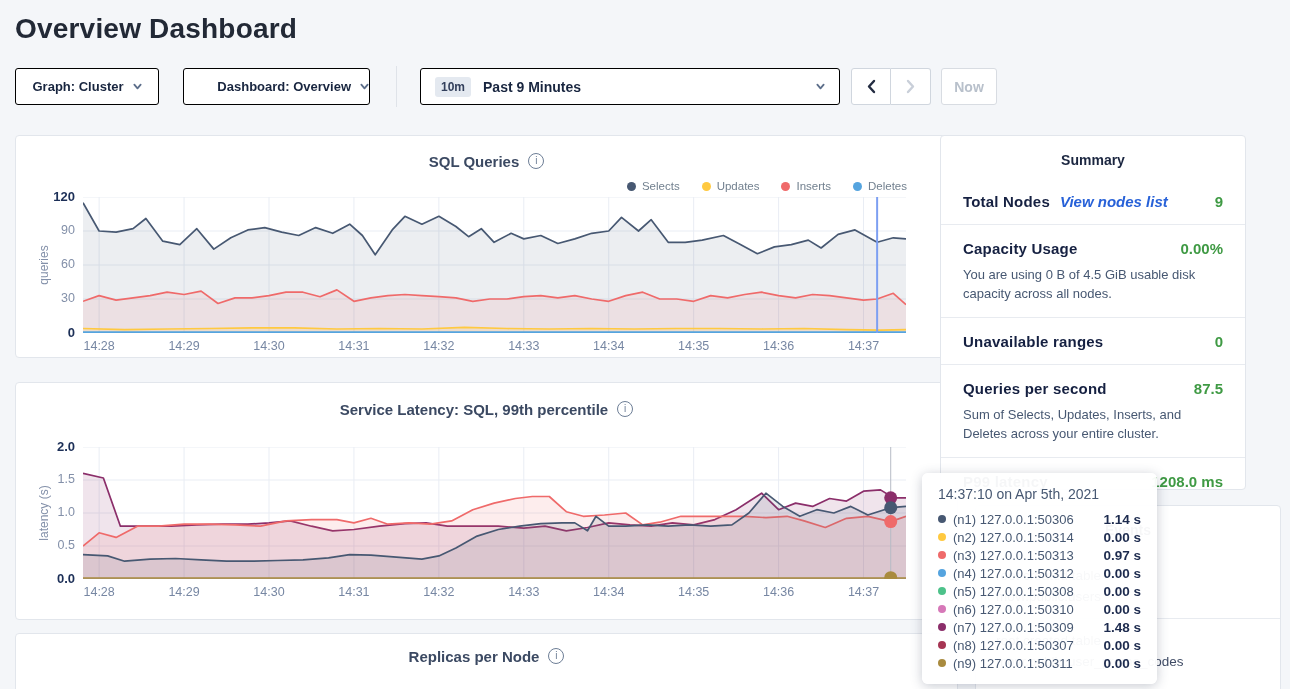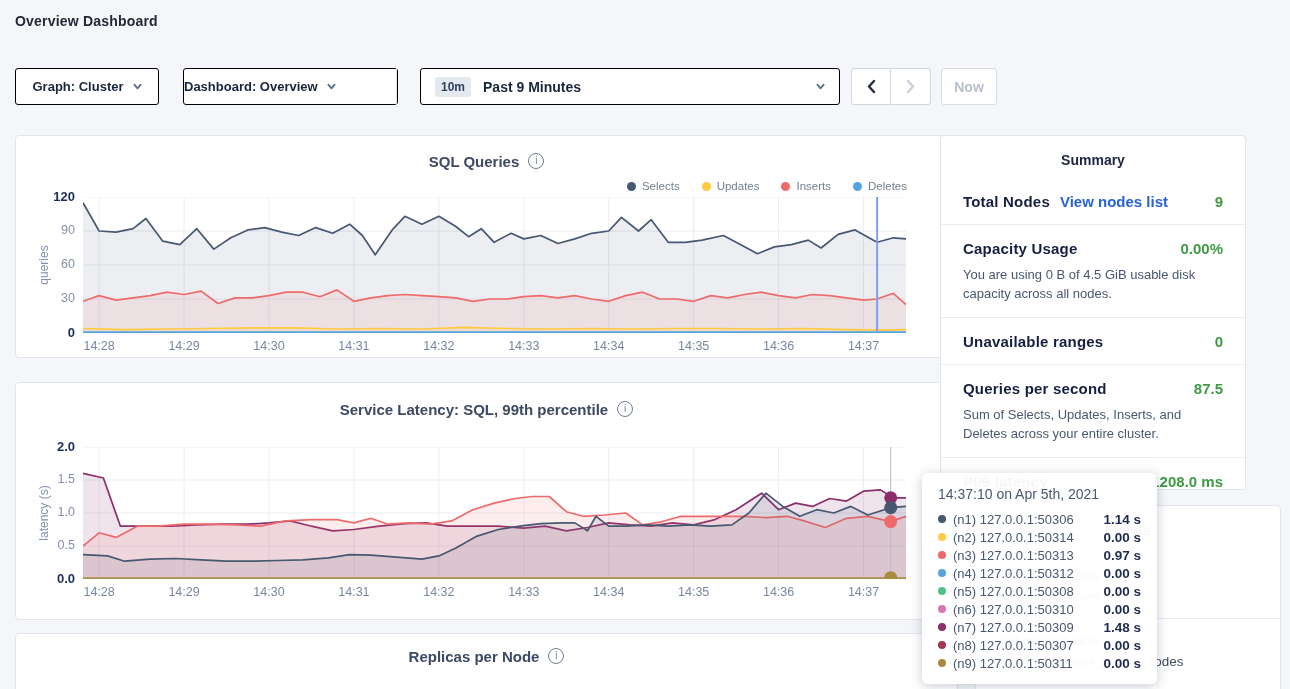--- a/index.html
+++ b/index.html
@@ -5,32 +5,32 @@
   * { margin:0; padding:0; box-sizing:border-box; }
   html,body { width:1290px; height:689px; overflow:hidden; }
   body {
     position:relative;
     background:#f4f6f9;
     font-family:"Liberation Sans", sans-serif;
     color:#1f2940;
   }
   #page-title {
     position:absolute; left:15px; top:13px;
-    font-size:14px; font-weight:600; color:#222936; letter-spacing:.2px;
+    font-size:28px; font-weight:600; color:#222936; letter-spacing:.2px;
   }
   
   .ctl {
     position:absolute; top:68px; height:37px;
     background:#fff; border:1px solid #000000; border-radius:3px;
     display:flex; align-items:center;
     font-size:13px; font-weight:700; color:#18253f;
     cursor:pointer;
   }
   #graph-dropdown { left:15px; width:144px; justify-content:center; gap:9px; }
-  #dashboard-dropdown { left:183px; width:215px; justify-content:flex-start; gap:9px; }
+  #dashboard-dropdown { left:183px; width:187px; justify-content:flex-end; gap:9px; }
   .chev { width:9px; height:9px; flex:0 0 auto; }
   .chev polyline { fill:none; stroke:#5c6e8a; stroke-width:2; stroke-linecap:round; stroke-linejoin:round; }
   #ctl-divider { position:absolute; left:396px; top:66px; width:1px; height:41px; background:#dfe3e9; }
   #time-selector { left:420px; width:420px; padding:0 14px; }
   #time-badge {
     background:#e4e9f0; color:#33405c; border-radius:3px;
     padding:3px 6px; font-size:12px; font-weight:700; margin-right:12px;
   }
   #time-label { font-size:14px; font-weight:700; }
   #time-chevron { position:absolute; right:14px; }
@@ -284,21 +284,21 @@
     <span class="t">Replicas per Node</span><span class="info-icon">i</span>
   </div>
 </div>
 
 <div class="card" id="summary-card">
   <div id="summary-header">Summary</div>
   <div id="summary-items">
       <div class="sum-item">
         <div class="sum-row">
           <span class="sum-title">Total Nodes</span>
-          <a class="sum-link" style="color: rgb(39, 97, 216);">View nodes list</a>
+          <a class="sum-link" style="color: rgb(39, 97, 216); font-style: italic;">View nodes list</a>
           <span class="sum-value" style="color: rgb(63, 154, 68);">9</span>
         </div>
       </div>
       <div class="sum-item">
         <div class="sum-row">
           <span class="sum-title">Capacity Usage</span>
           <span class="sum-value" style="color: rgb(63, 154, 68);">0.00%</span>
         </div>
         <div class="sum-desc">You are using 0 B of 4.5 GiB usable disk capacity across all nodes.</div>
       </div>

